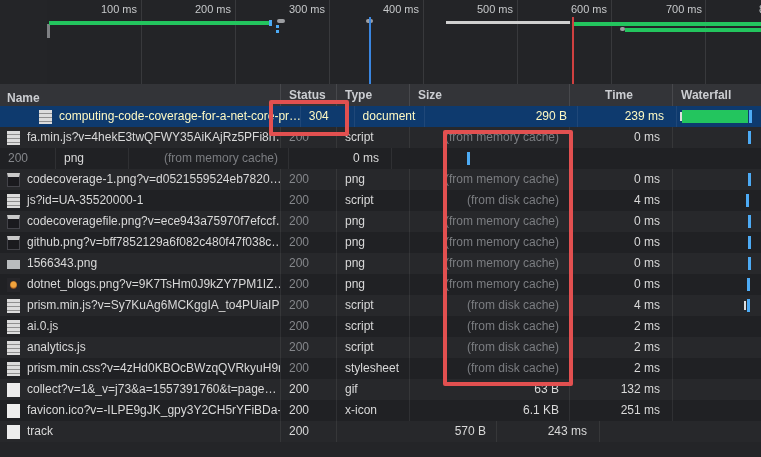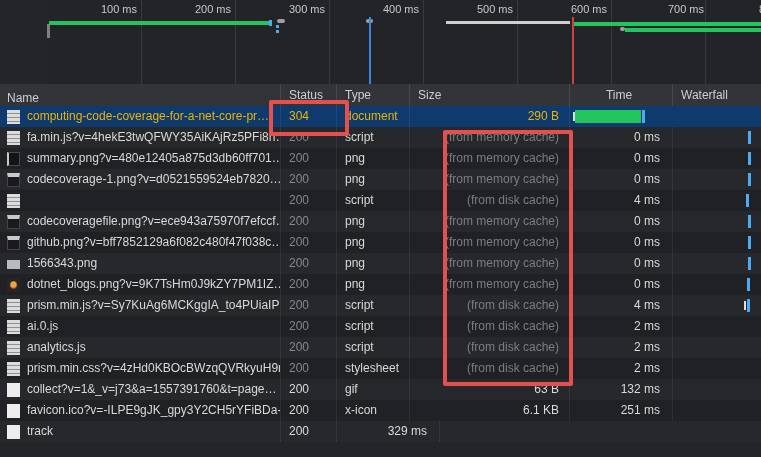--- a/index.html
+++ b/index.html
@@ -17,26 +17,26 @@
   .ov-bar.white{background:#cfcfcf;}
   .ov-bar.gray-tick{background:#9c9ea1;border-radius:2px;}
   .ov-bar.gray-edge{background:#7e8083;}
   .ov-bar.blue-dash{background:repeating-linear-gradient(180deg,#4dabf5 0 3px,transparent 3px 5px);}
   .event-line{position:absolute;top:17px;width:2px;height:67px;}
   .event-line.dcl{background:#3a86e0;}
   .event-line.load{background:#cf4040;}
 
   
   .thead{position:absolute;left:0;top:84px;width:761px;height:28px;background:#333438;display:flex;
-         color:#cbcdd1;}
+         color:#cbcdd1;font-weight:bold;}
   .th{line-height:22px;padding-left:8px;box-sizing:border-box;border-right:1px solid #47484c;}
   .tbody{position:absolute;left:0;top:106px;width:761px;}
   .tr{display:flex;height:21px;line-height:21px;background:#202124;}
   .tr.alt{background:#27282b;}
-  .tr.selected{background:#0e3a6e;color:#eab308;}
+  .tr.selected{background:#0e3a6e;color:#fef9c3;padding-left:32px;}
   .td{box-sizing:border-box;border-right:1px solid rgba(255,255,255,0.07);overflow:hidden;
       white-space:nowrap;}
   .c-name{width:281px;display:flex;align-items:center;padding-left:7px;}
   .c-status{width:56px;padding-left:8px;}
   .c-type{width:73px;padding-left:8px;}
   .c-size{width:160px;text-align:right;padding-right:10px;}
   .c-time{width:103px;text-align:right;padding-right:12px;}
   .c-wf{width:88px;position:relative;border-right:none;}
   .dim{color:#85878b;}
   .dim-size{color:#7b7d81;}
@@ -72,21 +72,21 @@
       <div class="ruler-label" style="left: 114px;">200 ms</div>
       <div class="grid-v" style="left: 282px;"></div>
       <div class="ruler-label" style="left: 208px;">300 ms</div>
       <div class="grid-v" style="left: 376px;"></div>
       <div class="ruler-label" style="left: 302px;">400 ms</div>
       <div class="grid-v" style="left: 470px;"></div>
       <div class="ruler-label" style="left: 396px;">500 ms</div>
       <div class="grid-v" style="left: 564px;"></div>
       <div class="ruler-label" style="left: 490px;">600 ms</div>
       <div class="grid-v" style="left: 658px;"></div>
-      <div class="ruler-label" style="left: 604px; text-align: center;">700 ms</div>
+      <div class="ruler-label" style="left: 585px;">700 ms</div>
       <div class="grid-v" style="left: 752px;"></div>
       <div class="ruler-label" style="left: 678px;">800 ms</div>
       <div class="ov-bar gray-edge" style="left: 0px; top: 24px; width: 3px; height: 14px;"></div>
       <div class="ov-bar green" style="left: 2px; top: 21px; width: 220px; height: 4px;"></div>
       <div class="ov-bar blue-cap" style="left: 222px; top: 20px; width: 3px; height: 6px;"></div>
       <div class="ov-bar gray-tick" style="left: 230px; top: 19px; width: 8px; height: 4px;"></div>
       <div class="ov-bar blue-dash" style="left: 229px; top: 25px; width: 3px; height: 9px;"></div>
       <div class="ov-bar gray-tick" style="left: 319px; top: 19px; width: 7px; height: 4px;"></div>
       <div class="ov-bar white" style="left: 399px; top: 21px; width: 124px; height: 3px;"></div>
       <div class="ov-bar green" style="left: 527px; top: 22px; width: 234px; height: 4px;"></div>
@@ -107,44 +107,41 @@
 
   <div class="tbody" id="tbody">
       <div class="tr selected">
     <div class="td c-name">
       <span class="icon icon-doc"></span>
       <span class="nm">computing-code-coverage-for-a-net-core-pr…</span>
     </div>
     <div class="td c-status">304</div>
     <div class="td c-type">document</div>
     <div class="td c-size">290 B</div>
+    <div class="td c-time">239 ms</div>
     <div class="td c-wf">
           <div class="wf-bar" style="left: 5px; width: 66px;"></div>
           <div class="wf-wtick" style="left: 3px;"></div>
           <div class="wf-tick" style="left: 72px;"></div>
         </div>
   </div>
       <div class="tr alt">
     <div class="td c-name">
       <span class="icon icon-doc"></span>
       <span class="nm">fa.min.js?v=4hekE3twQFWY35AiKAjRz5PFi8h…</span>
     </div>
     <div class="td c-status dim">200</div>
     <div class="td c-type">script</div>
     <div class="td c-size dim-size">(from memory cache)</div>
     <div class="td c-time">0 ms</div>
     <div class="td c-wf">
           <div class="wf-tick" style="left: 75px;"></div>
         </div>
   </div>
       <div class="tr">
-    <div class="td c-name">
-      <span class="icon icon-img-dark"></span>
-      <span class="nm">summary.png?v=480e12405a875d3db60ff701…</span>
-    </div>
     <div class="td c-status dim">200</div>
     <div class="td c-type">png</div>
     <div class="td c-size dim-size">(from memory cache)</div>
     <div class="td c-time">0 ms</div>
     <div class="td c-wf">
           <div class="wf-tick" style="left: 75px;"></div>
         </div>
   </div>
       <div class="tr alt">
     <div class="td c-name">
@@ -155,20 +152,21 @@
     <div class="td c-type">png</div>
     <div class="td c-size dim-size">(from memory cache)</div>
     <div class="td c-time">0 ms</div>
     <div class="td c-wf">
           <div class="wf-tick" style="left: 75px;"></div>
         </div>
   </div>
       <div class="tr">
     <div class="td c-name">
       <span class="icon icon-doc"></span>
+      <span class="nm">js?id=UA-35520000-1</span>
     </div>
     <div class="td c-status dim">200</div>
     <div class="td c-type">script</div>
     <div class="td c-size dim-size">(from disk cache)</div>
     <div class="td c-time">4 ms</div>
     <div class="td c-wf">
           <div class="wf-tick" style="left: 73px;"></div>
         </div>
   </div>
       <div class="tr alt">
@@ -291,20 +289,21 @@
     <div class="td c-size">6.1 KB</div>
     <div class="td c-time">251 ms</div>
     <div class="td c-wf"></div>
   </div>
       <div class="tr alt">
     <div class="td c-name">
       <span class="icon icon-square"></span>
       <span class="nm">track</span>
     </div>
     <div class="td c-status">200</div>
-    <div class="td c-time">329 ms</div>
+    <div class="td c-size">570 B</div>
+    <div class="td c-time">243 ms</div>
     <div class="td c-wf"></div>
   </div>
     </div>
 
 <div class="hl-box" style="left: 269px; top: 100px; width: 80px; height: 36px;"></div>
     <div class="hl-box" style="left: 443px; top: 130px; width: 130px; height: 256px;"></div>
   </div>
 
 </body></html>

